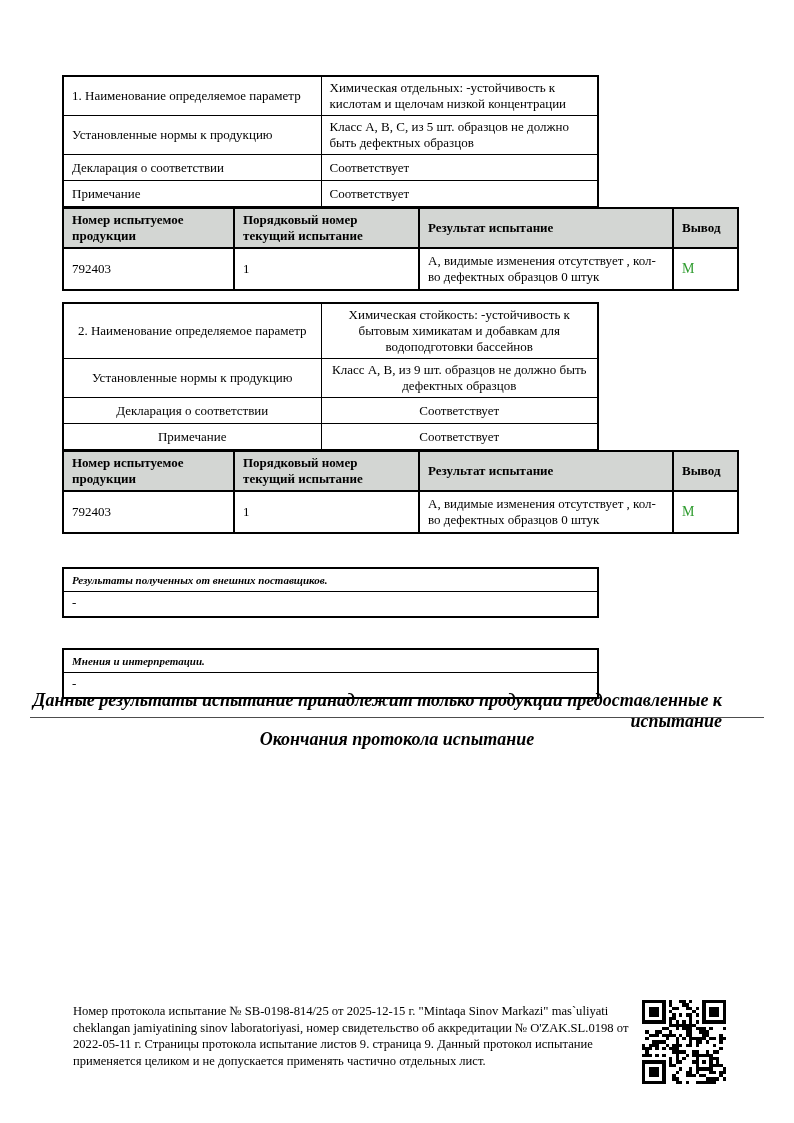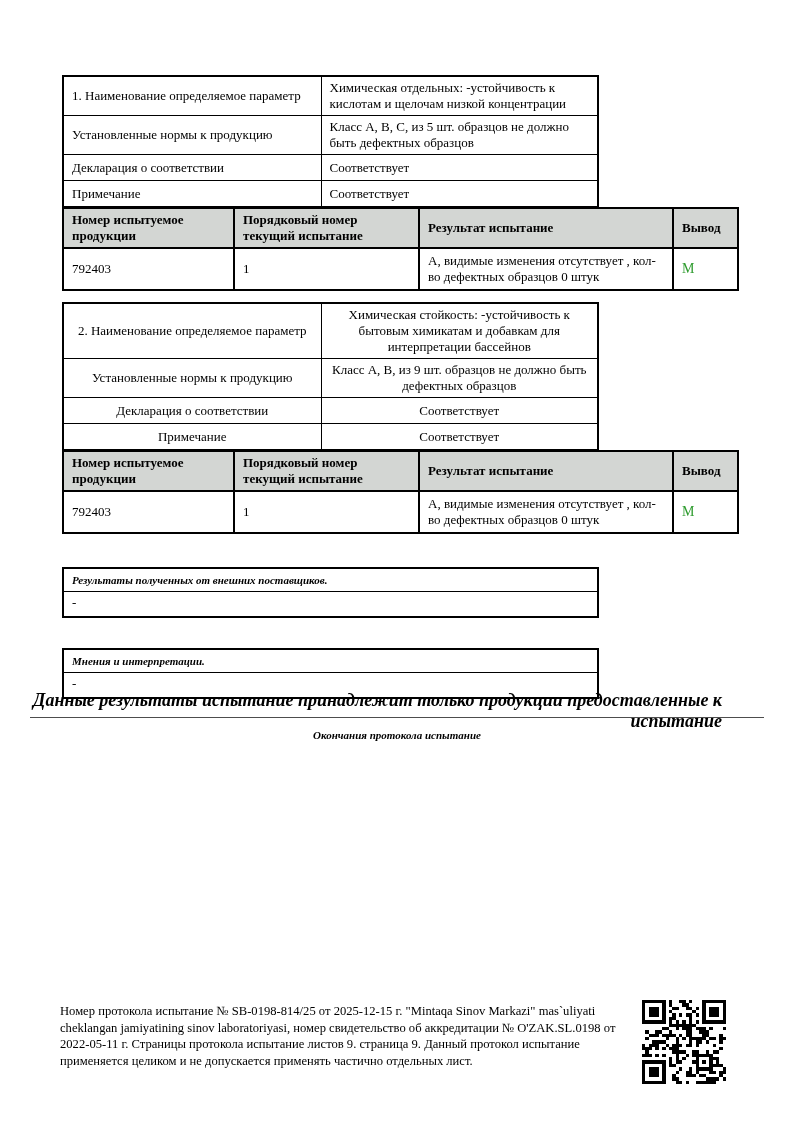--- a/index.html
+++ b/index.html
@@ -19,22 +19,22 @@
   .res-row td{height:34px;}
   .conclusion{color:#2e9b2e;font-size:14px;}
   .block2{margin-top:11px;text-align:center;}
   .section-table{border:2px solid #000;}
   .section1{margin-top:33px;}
   .section2{margin-top:30px;}
   .section-title td{font-weight:bold;font-style:italic;font-size:11px;height:15px;}
   .section-value td{height:18px;vertical-align:top;}
   .disclaimer{position:absolute;left:0;top:690px;width:722px;text-align:right;font-weight:bold;font-style:italic;font-size:18px;}
   .rule{position:absolute;left:30px;top:717px;width:734px;border-top:1px solid #4d4d4d;height:0;}
-  .ending{position:absolute;left:0;top:729px;width:794px;text-align:center;font-weight:bold;font-style:italic;font-size:11px;}
-  .footer-text{position:absolute;left:60px;top:1003px;width:566px;font-size:12.6px;line-height:16.5px;}
+  .ending{position:absolute;left:0;top:729px;width:794px;text-align:center;font-weight:bold;font-style:italic;font-size:18px;}
+  .footer-text{position:absolute;left:73px;top:1003px;width:566px;font-size:12.6px;line-height:16.5px;}
   .qr{position:absolute;left:642px;top:1000px;width:84px;height:84px;}
 </style>
 </head>
 <body>
 
 <div class="content">
 
   <table class="block-table">
     <colgroup>
         <col style="width:258px">
@@ -83,21 +83,21 @@
     </table>
 
   <table class="block-table block2">
     <colgroup>
         <col style="width:258px">
         <col>
       </colgroup>
     <tbody>
         <tr>
       <td class="info-label">2. Наименование определяемое параметр</td>
-      <td>Химическая стойкость: -устойчивость к бытовым химикатам и добавкам для интерпретации бассейнов</td>
+      <td>Химическая стойкость: -устойчивость к бытовым химикатам и добавкам для водоподготовки бассейнов</td>
     </tr>
     <tr class="min-row">
       <td class="info-label">Установленные нормы к продукцию</td>
       <td>Класс А, В, из 9 шт. образцов не должно быть дефектных образцов</td>
     </tr>
     <tr class="min-row">
       <td class="info-label">Декларация о соответствии</td>
       <td>Соответствует</td>
     </tr>
     <tr class="min-row">

